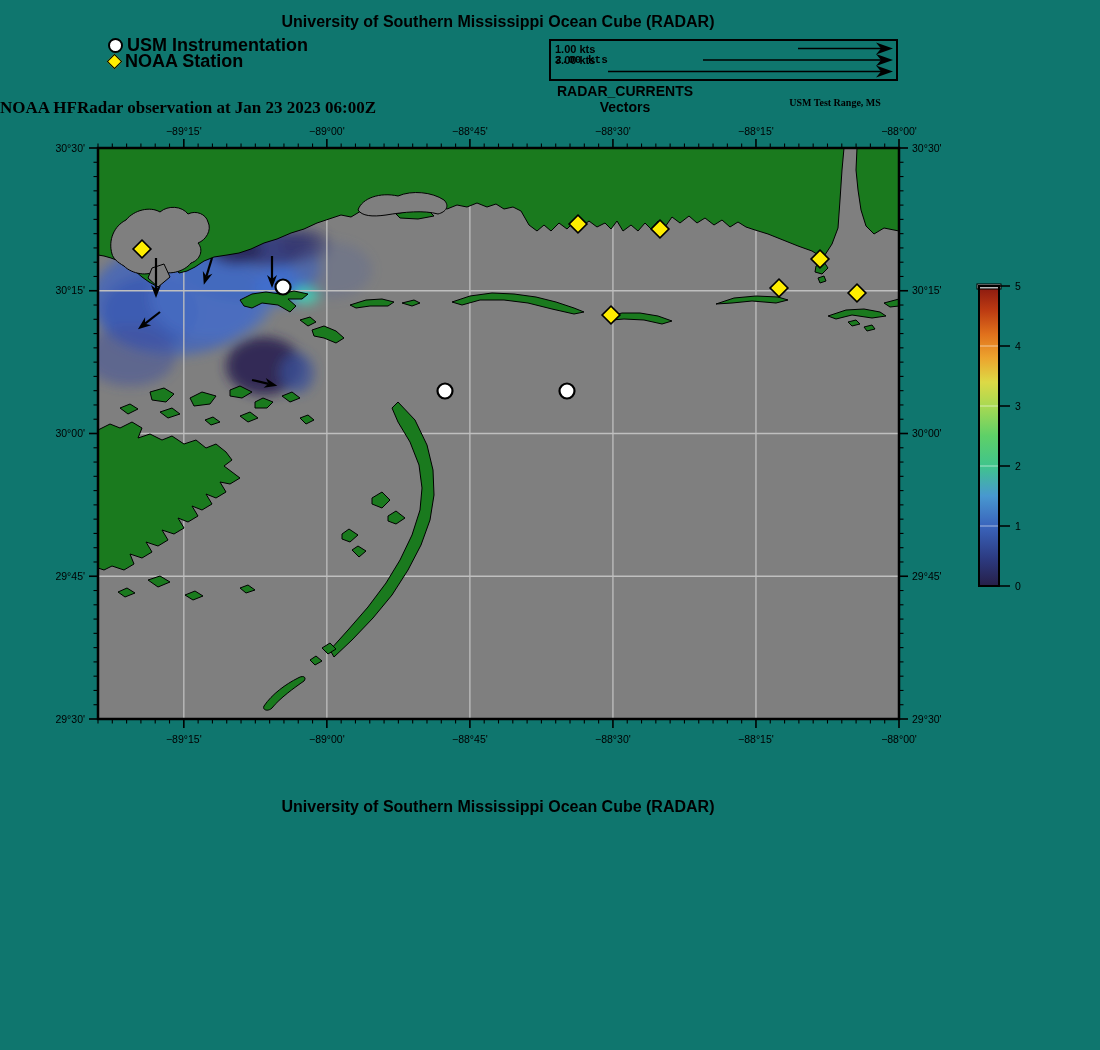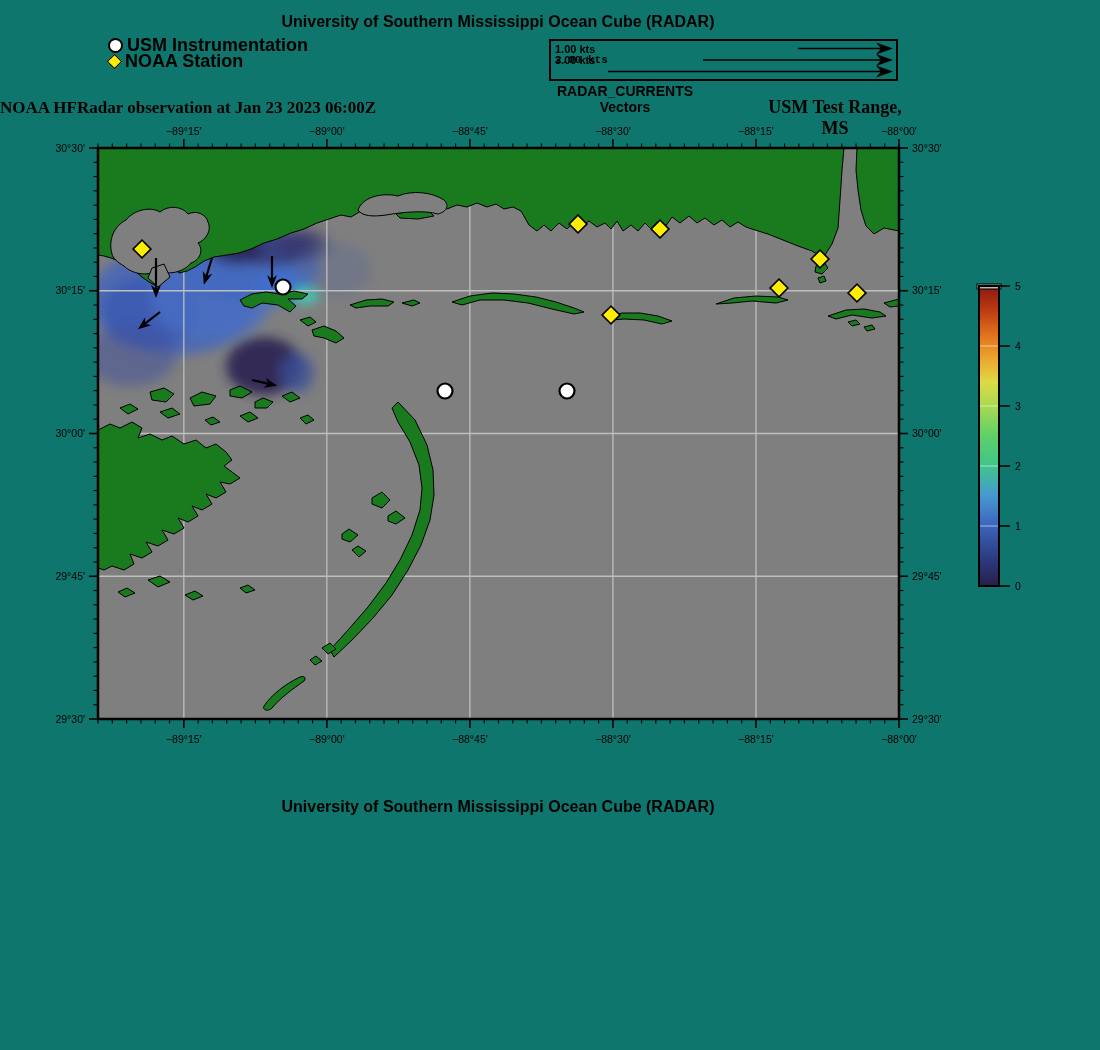--- a/index.html
+++ b/index.html
@@ -10,21 +10,21 @@
   .serif{font-family:"Liberation Serif","DejaVu Serif",serif;}
   #legend{left:108px;top:37px;}
   .legend-row{display:flex;align-items:center;height:16px;}
   .legend-label{font-weight:bold;font-size:18px;margin-left:4px;}
   .sym-circle{width:11px;height:11px;border:2.2px solid #000;border-radius:50%;background:#fff;}
   .sym-diamond{width:9px;height:9px;border:1.6px solid #000;background:#ffee00;transform:rotate(45deg);margin:1px;}
   #vector-box{left:549px;top:39px;width:345px;height:38px;border:2.5px solid #000;}
   .vrow{position:absolute;left:4px;font-weight:bold;font-size:11px;line-height:11px;}
   #vector-caption{left:549px;top:83px;width:152px;text-align:center;font-weight:bold;font-size:14px;}
   #subtitle{left:0;width:996px;text-align:left;top:98px;font-weight:bold;font-size:17px;}
-  #range-label{left:760px;top:97px;width:150px;text-align:center;font-weight:bold;font-size:18px;}
+  #range-label{left:760px;top:97px;width:150px;text-align:center;font-weight:bold;font-size:10px;}
   #bottom-title{top:798px;}
   #colorbar-label{left:1008px;top:355px;width:160px;height:160px;pointer-events:none;}
   svg text{font-family:"Liberation Sans","DejaVu Sans",sans-serif;}
 </style>
 </head>
 <body>
 
 <div id="page">
 
   <div class="abs title" id="top-title" style="top:13px;">University of Southern Mississippi Ocean Cube (RADAR)</div>

